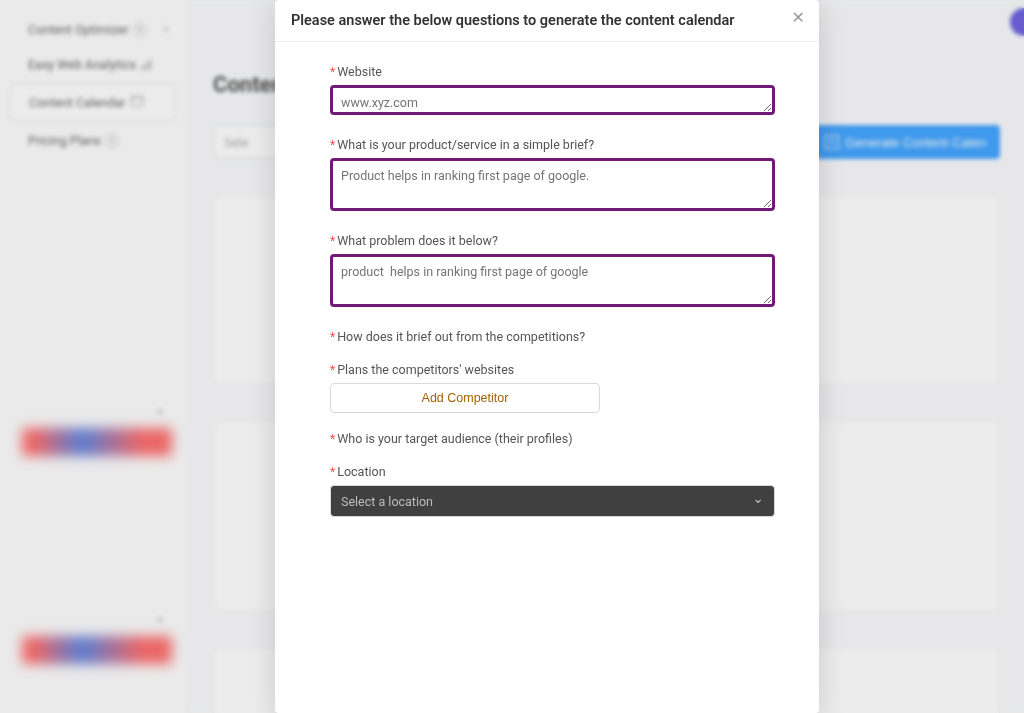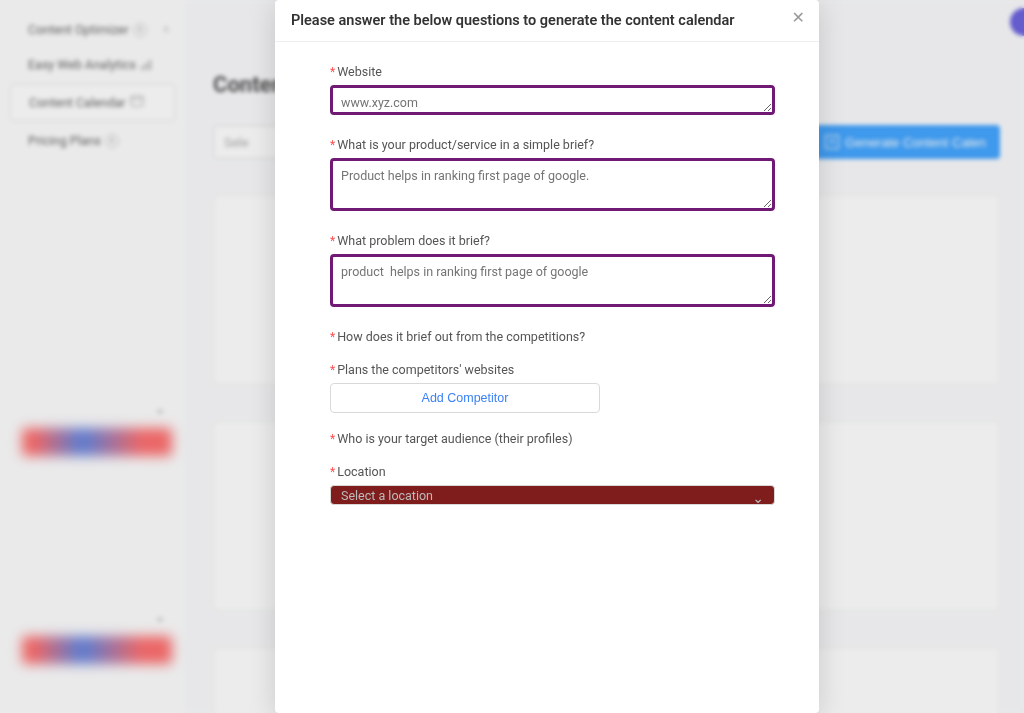--- a/index.html
+++ b/index.html
@@ -194,33 +194,33 @@
     font-family: inherit;
     line-height: 1.4;
   }
   .ta.small { height: 30px; resize: vertical; }
   .add-comp {
     width: 270px;
     height: 30px;
     border: 1px solid #d9d9d9;
     border-radius: 4px;
     background: #fff;
-    color: #3b82f6;
+    color: #a16207;
     font-size: 12.5px;
     cursor: pointer;
   }
   .sel {
     width: 100%;
-    height: 20px;
+    height: 32px;
     border: 1px solid #d9d9d9;
     border-radius: 4px;
     padding: 0 28px 0 10px;
     font-size: 12.5px;
     color: #bbb;
-    background: #7f1d1d;
+    background: #404040;
     position: relative;
     display: flex;
     align-items: center;
   }
   .sel:after {
     content: "⌄";
     position: absolute;
     right: 10px;
     color: #bbb;
     font-size: 14px;
@@ -313,21 +313,21 @@
       <textarea class="ta small" placeholder="www.xyz.com" style=""></textarea>
     </div>
 
 
     <div class="field">
       <label class="field-label"><span class="req">*</span><span>What is your product/service in a simple brief?</span></label>
       <textarea class="ta" placeholder="Product helps in ranking first page of google." style=""></textarea>
     </div>
 
     <div class="field">
-      <label class="field-label"><span class="req">*</span><span>What problem does it brief?</span></label>
+      <label class="field-label"><span class="req">*</span><span>What problem does it below?</span></label>
       <textarea class="ta" placeholder="product  helps in ranking first page of google" style=""></textarea>
     </div>
 
     <div class="field">
       <label class="field-label"><span class="req">*</span><span>How does it brief out from the competitions?</span></label>
     </div>
 
     <div class="field">
       <label class="field-label"><span class="req">*</span><span>Plans the competitors' websites</span></label>
       <button class="add-comp">Add Competitor</button>

